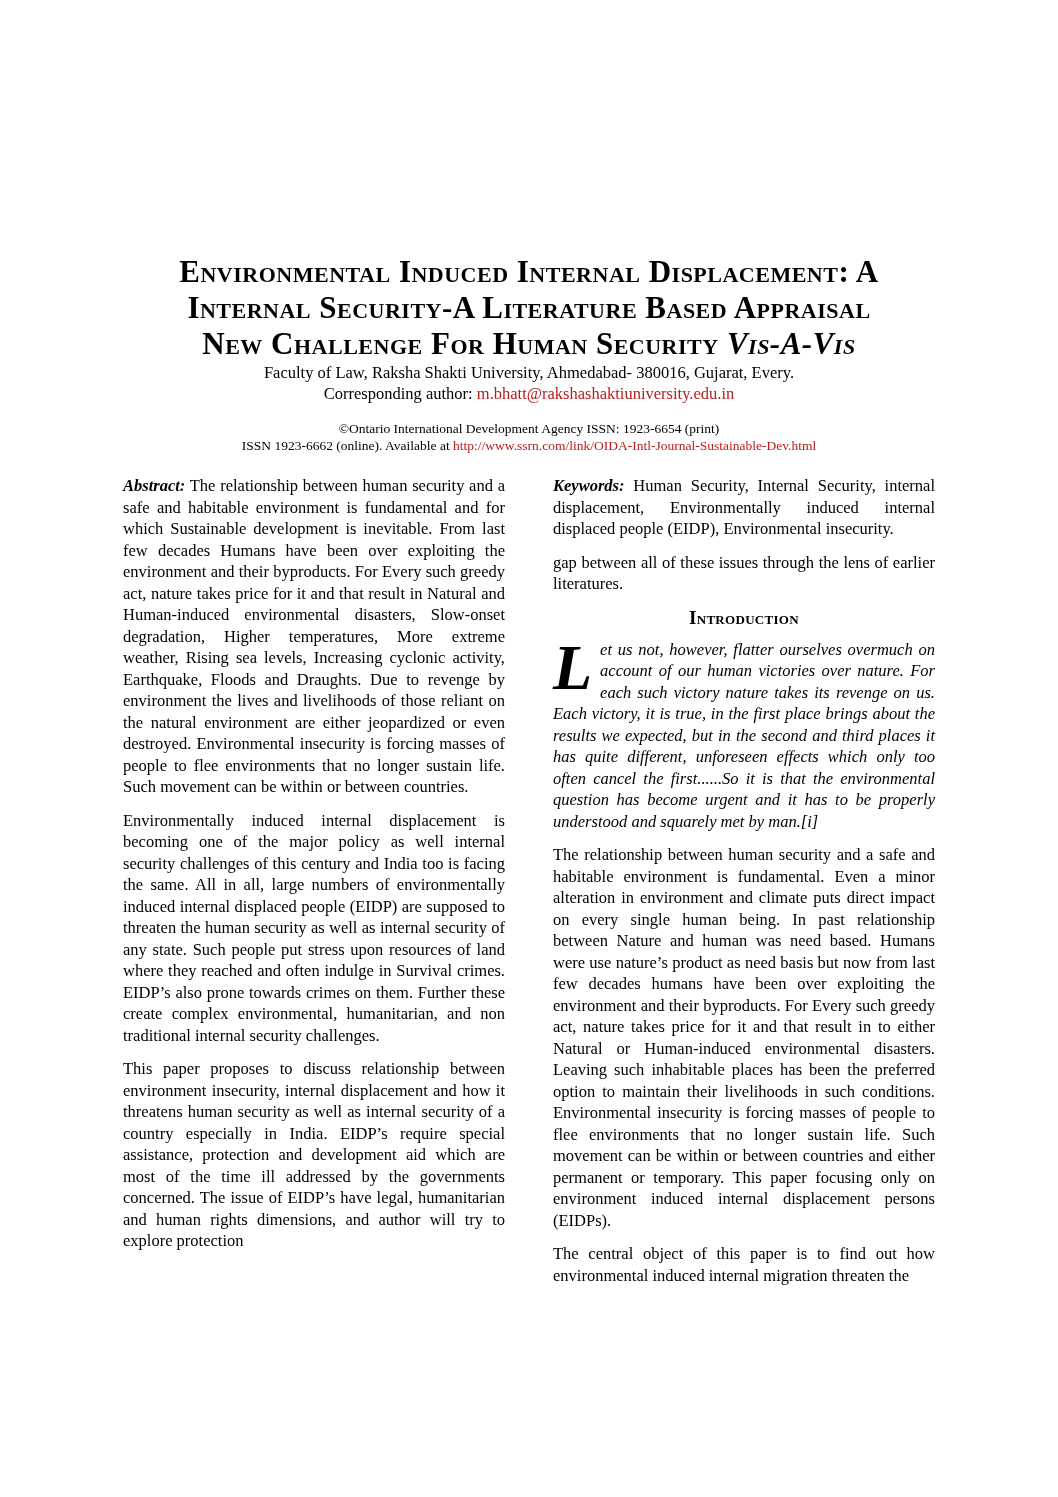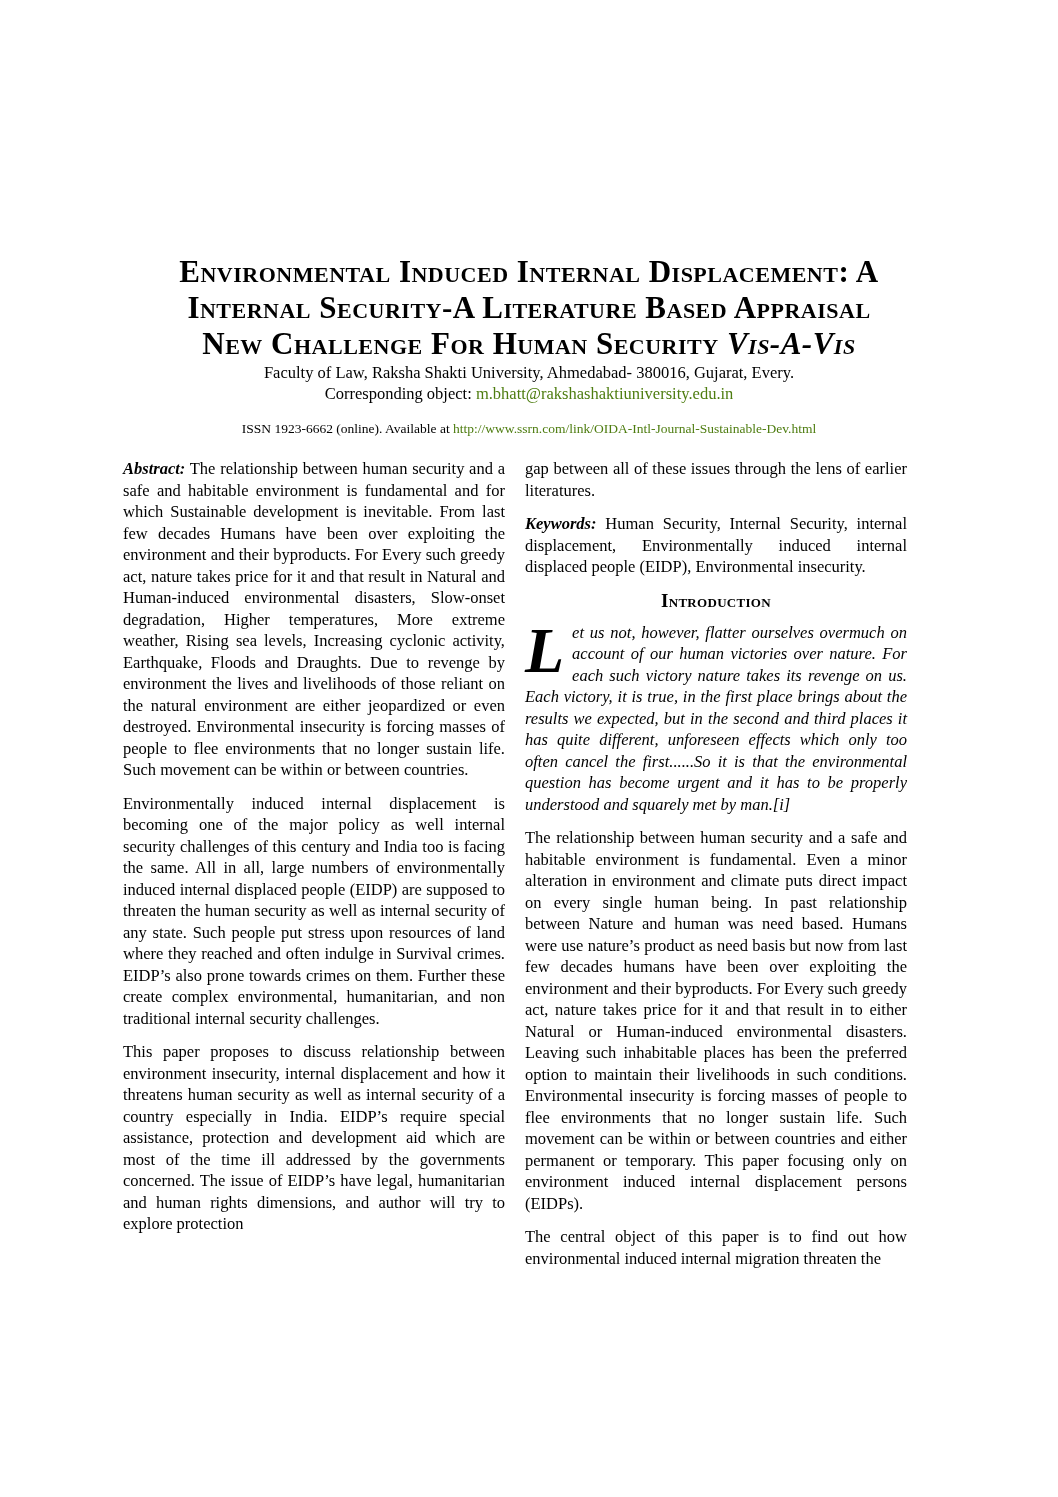--- a/index.html
+++ b/index.html
@@ -43,21 +43,21 @@
     line-height: 21px;
   }
   .copyright {
     margin-top: 16px;
     text-align: center;
     font-size: 13.5px;
     line-height: 17px;
   }
   .columns {
     display: flex;
-    gap: 20px;
+    gap: 48px;
     margin-top: 21px;
   }
   .col {
     width: 382px;
     box-sizing: border-box;
   }
   .col p {
     margin: 0 0 12px 0;
     font-size: 16.5px;
     line-height: 21.5px;
@@ -77,53 +77,54 @@
   }
   .quote span.qtext { font-style: italic; }
   .dropcap {
     float: left;
     font-size: 64px;
     line-height: 52px;
     font-style: italic;
     font-weight: bold;
     padding: 3px 8px 0 0;
   }
-  .plainlink { color: #4d7c0f; text-decoration: none; }
+  .plainlink { color: #b91c1c; text-decoration: none; }
 </style>
 </head>
 <body>
 
 <div class="page">
 
   <h1 class="title">
     <span class="tline">Environmental Induced Internal Displacement: A</span>
     <span class="tline">Internal Security-A Literature Based Appraisal</span>
     <span class="tline"><span>New Challenge For Human Security </span><em>Vis-A-Vis</em></span>
   </h1>
 
 
   <div class="affil">Faculty of Law, Raksha Shakti University, Ahmedabad- 380016, Gujarat, Every.</div>
 
-  <div class="affil"><span>Corresponding object: </span><span class="plainlink">m.bhatt@rakshashaktiuniversity.edu.in</span></div>
+  <div class="affil"><span>Corresponding author: </span><span class="plainlink">m.bhatt@rakshashaktiuniversity.edu.in</span></div>
 
   <div class="copyright">
+    <div>©Ontario International Development Agency ISSN: 1923-6654 (print)</div>
     <div><span>ISSN 1923-6662 (online). Available at </span><span class="plainlink">http://www.ssrn.com/link/OIDA-Intl-Journal-Sustainable-Dev.html</span></div>
   </div>
 
   <div class="columns">
 
     <div class="col">
       <p><span class="lead">Abstract:</span><span> The relationship between human security and a safe and habitable environment is fundamental and for which Sustainable development is inevitable. From last few decades Humans have been over exploiting the environment and their byproducts. For Every such greedy act, nature takes price for it and that result in Natural and Human-induced environmental disasters, Slow-onset degradation, Higher temperatures, More extreme weather, Rising sea levels, Increasing cyclonic activity, Earthquake, Floods and Draughts. Due to revenge by environment the lives and livelihoods of those reliant on the natural environment are either jeopardized or even destroyed. Environmental insecurity is forcing masses of people to flee environments that no longer sustain life. Such movement can be within or between countries.</span></p>
       <p>Environmentally induced internal displacement is becoming one of the major policy as well internal security challenges of this century and India too is facing the same. All in all, large numbers of environmentally induced internal displaced people (EIDP) are supposed to threaten the human security as well as internal security of any state. Such people put stress upon resources of land where they reached and often indulge in Survival crimes. EIDP’s also prone towards crimes on them. Further these create complex environmental, humanitarian, and non traditional internal security challenges.</p>
       <p>This paper proposes to discuss relationship between environment insecurity, internal displacement and how it threatens human security as well as internal security of a country especially in India. EIDP’s require special assistance, protection and development aid which are most of the time ill addressed by the governments concerned. The issue of EIDP’s have legal, humanitarian and human rights dimensions, and author will try to explore protection</p>
     </div>
 
     <div class="col">
+      <p><span class="lead">Keywords:</span><span> Human Security, Internal Security, internal displacement, Environmentally induced internal displaced people (EIDP), Environmental insecurity.</span></p>
       <p>gap between all of these issues through the lens of earlier literatures.</p>
-      <p><span class="lead">Keywords:</span><span> Human Security, Internal Security, internal displacement, Environmentally induced internal displaced people (EIDP), Environmental insecurity.</span></p>
       <h2 class="section">Introduction</h2>
       <p class="quote"><span class="dropcap">L</span><span class="qtext">et us not, however, flatter ourselves overmuch on account of our human victories over nature. For each such victory nature takes its revenge on us. Each victory, it is true, in the first place brings about the results we expected, but in the second and third places it has quite different, unforeseen effects which only too often cancel the first......So it is that the environmental question has become urgent and it has to be properly understood and squarely met by man.[i]</span></p>
       <p>The relationship between human security and a safe and habitable environment is fundamental. Even a minor alteration in environment and climate puts direct impact on every single human being. In past relationship between Nature and human was need based. Humans were use nature’s product as need basis but now from last few decades humans have been over exploiting the environment and their byproducts. For Every such greedy act, nature takes price for it and that result in to either Natural or Human-induced environmental disasters. Leaving such inhabitable places has been the preferred option to maintain their livelihoods in such conditions. Environmental insecurity is forcing masses of people to flee environments that no longer sustain life. Such movement can be within or between countries and either permanent or temporary. This paper focusing only on environment induced internal displacement persons (EIDPs).</p>
       <p>The central object of this paper is to find out how environmental induced internal migration threaten the</p>
     </div>
 
   </div>
 
 </div>
 

